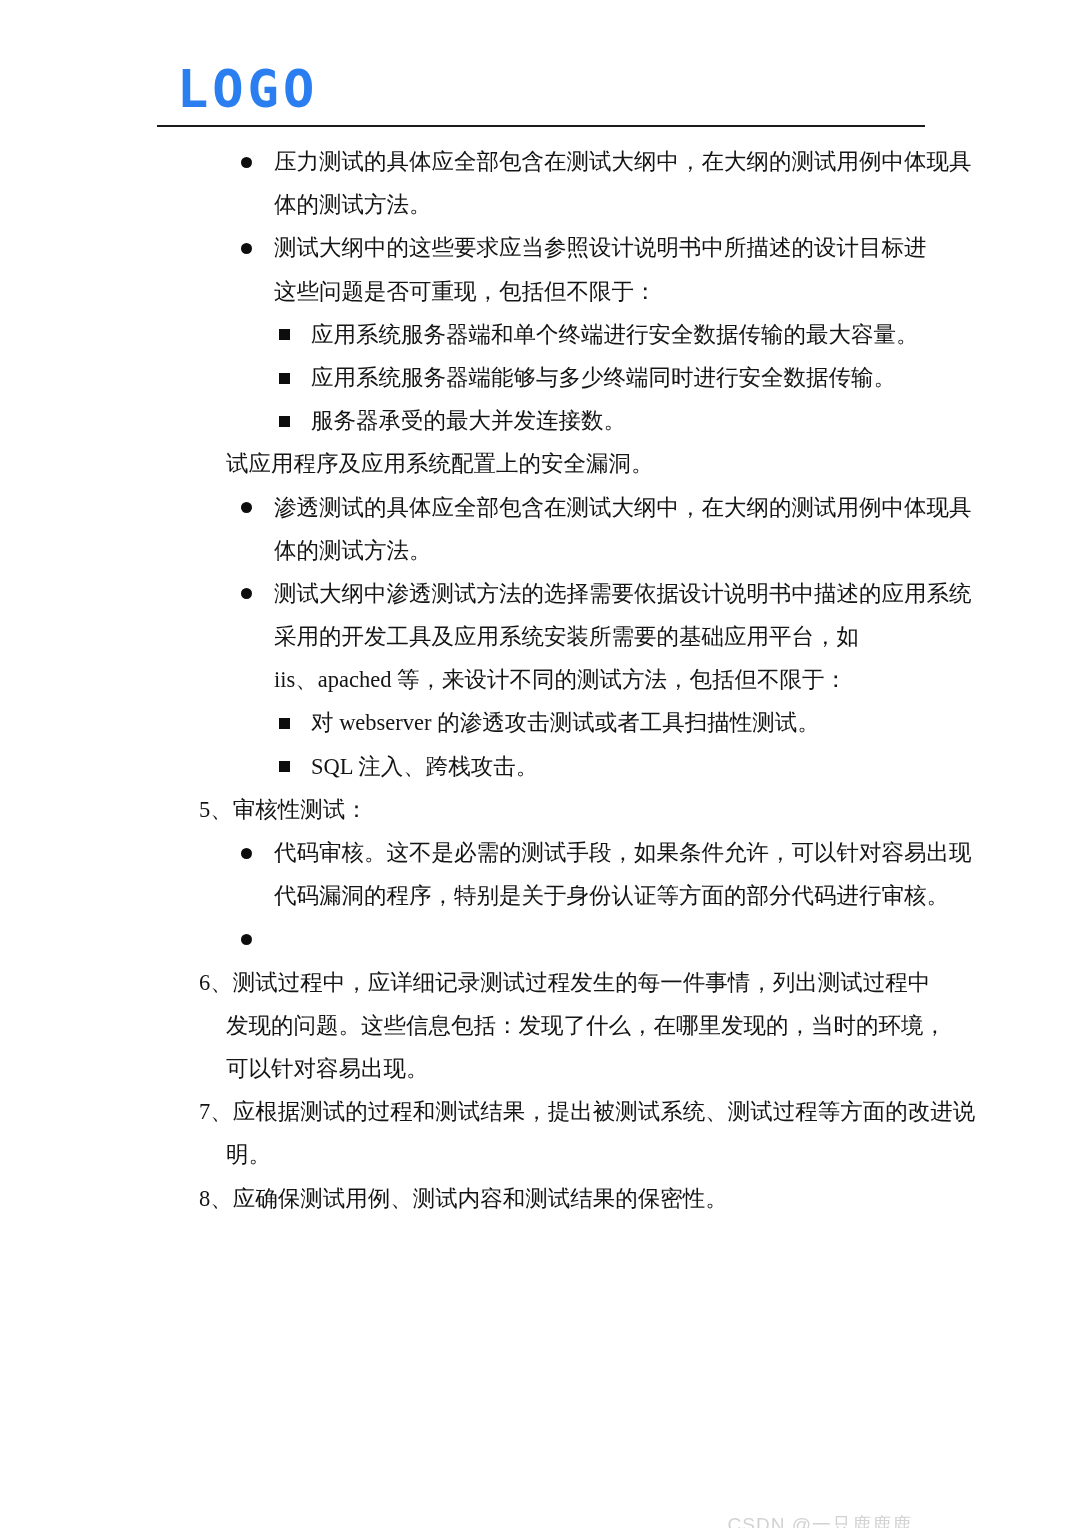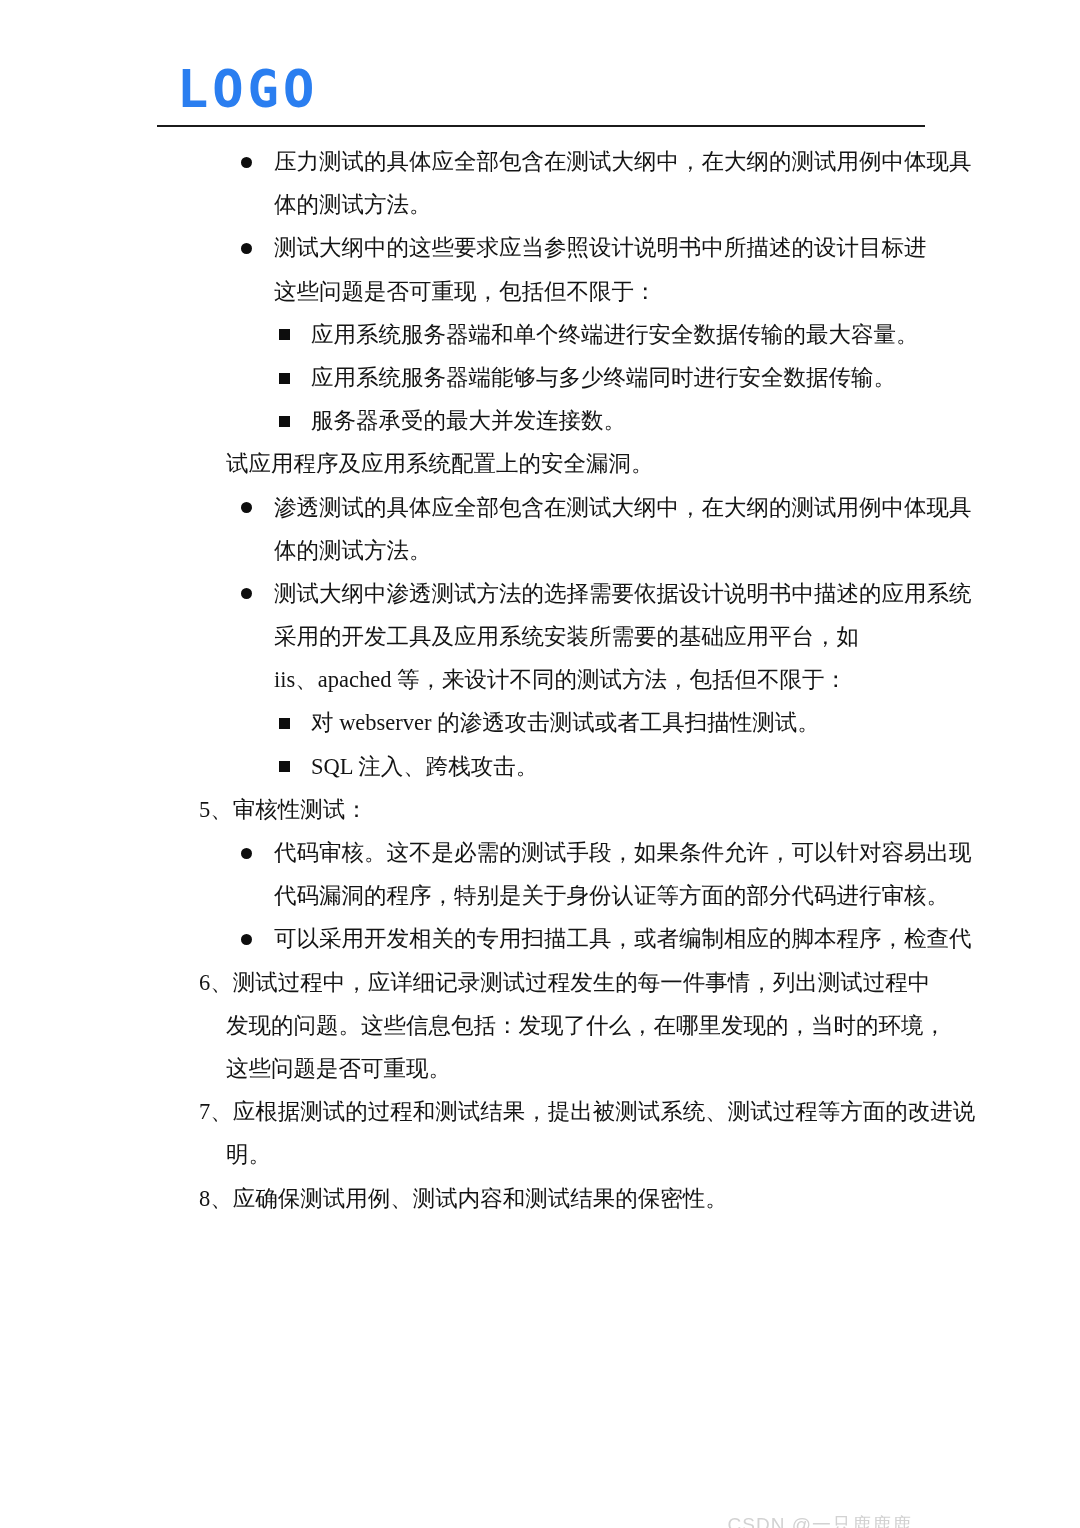--- a/index.html
+++ b/index.html
@@ -133,24 +133,24 @@
       <div class="line lv-b1"><span class="bullet-dot"></span><span>渗透测试的具体应全部包含在测试大纲中，在大纲的测试用例中体现具</span></div>
       <div class="line lv-b1-cont"><span>体的测试方法。</span></div>
       <div class="line lv-b1"><span class="bullet-dot"></span><span>测试大纲中渗透测试方法的选择需要依据设计说明书中描述的应用系统</span></div>
       <div class="line lv-b1-cont"><span>采用的开发工具及应用系统安装所需要的基础应用平台，如</span></div>
       <div class="line lv-b1-cont"><span>iis、apached 等，来设计不同的测试方法，包括但不限于：</span></div>
       <div class="line lv-b2"><span class="bullet-sq"></span><span>对 webserver 的渗透攻击测试或者工具扫描性测试。</span></div>
       <div class="line lv-b2"><span class="bullet-sq"></span><span>SQL 注入、跨栈攻击。</span></div>
       <div class="line lv-num"><span>5、审核性测试：</span></div>
       <div class="line lv-b1"><span class="bullet-dot"></span><span>代码审核。这不是必需的测试手段，如果条件允许，可以针对容易出现</span></div>
       <div class="line lv-b1-cont"><span>代码漏洞的程序，特别是关于身份认证等方面的部分代码进行审核。</span></div>
-      <div class="line lv-b1"><span class="bullet-dot"></span><span>可以采用开发相关的专用扫描工具，或者编制相应的脚本程序，检查代</span></div>
+      <div class="line lv-b1"><span class="bullet-dot"></span></div>
       <div class="line lv-num"><span>6、测试过程中，应详细记录测试过程发生的每一件事情，列出测试过程中</span></div>
       <div class="line lv-num-cont"><span>发现的问题。这些信息包括：发现了什么，在哪里发现的，当时的环境，</span></div>
-      <div class="line lv-num-cont"><span>这些问题是否可重现。</span></div>
+      <div class="line lv-num-cont"><span>可以针对容易出现。</span></div>
       <div class="line lv-num"><span>7、应根据测试的过程和测试结果，提出被测试系统、测试过程等方面的改进说</span></div>
       <div class="line lv-num-cont"><span>明。</span></div>
       <div class="line lv-num"><span>8、应确保测试用例、测试内容和测试结果的保密性。</span></div>
     </div>
 
   <div class="watermark">CSDN @一只鹿鹿鹿</div>
 
 </div>
 
 </body></html>

